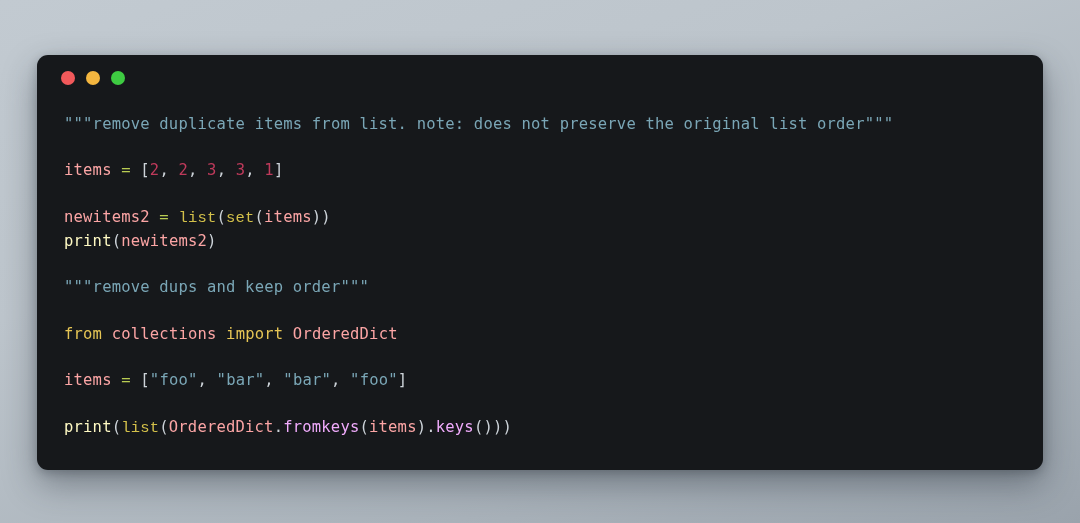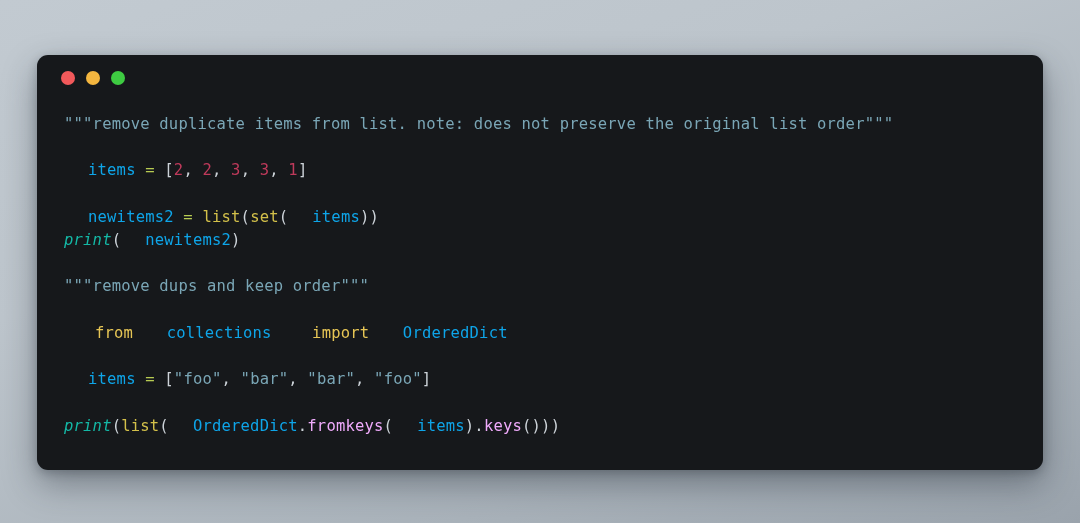--- a/index.html
+++ b/index.html
@@ -75,24 +75,24 @@
   }
   .line.blank {
     height: 23.2px;
   }
 
   
   .tok-plain   { color: #d6dae0; }
   .tok-string  { color: #7aa6b6; }
   .tok-doc     { color: #7aa6b6; }
   .tok-num     { color: #bf3a5b; }
-  .tok-kw      { color: #e6c555; margin-left: 31px; }
-  .tok-builtin { color: #d3c04a; }
-  .tok-func    { color: #14b8a6; font-style: italic; }
-  .tok-var     { color: #0ea5e9; margin-left: 24px; }
+  .tok-kw      { color: #e6c555; }
+  .tok-builtin { color: #d3c04a; font-family: Liberation Mono, monospace; }
+  .tok-func    { color: #fef9c3; }
+  .tok-var     { color: #fca5a5; }
   .tok-method  { color: #f0abfc; }
   .tok-op      { color: #b8cc52; }
   .tok-punct   { color: #cdd3d9; }
 </style>
 </head>
 <body>
 
 <div id="stage">
 
   <div id="code-window">

